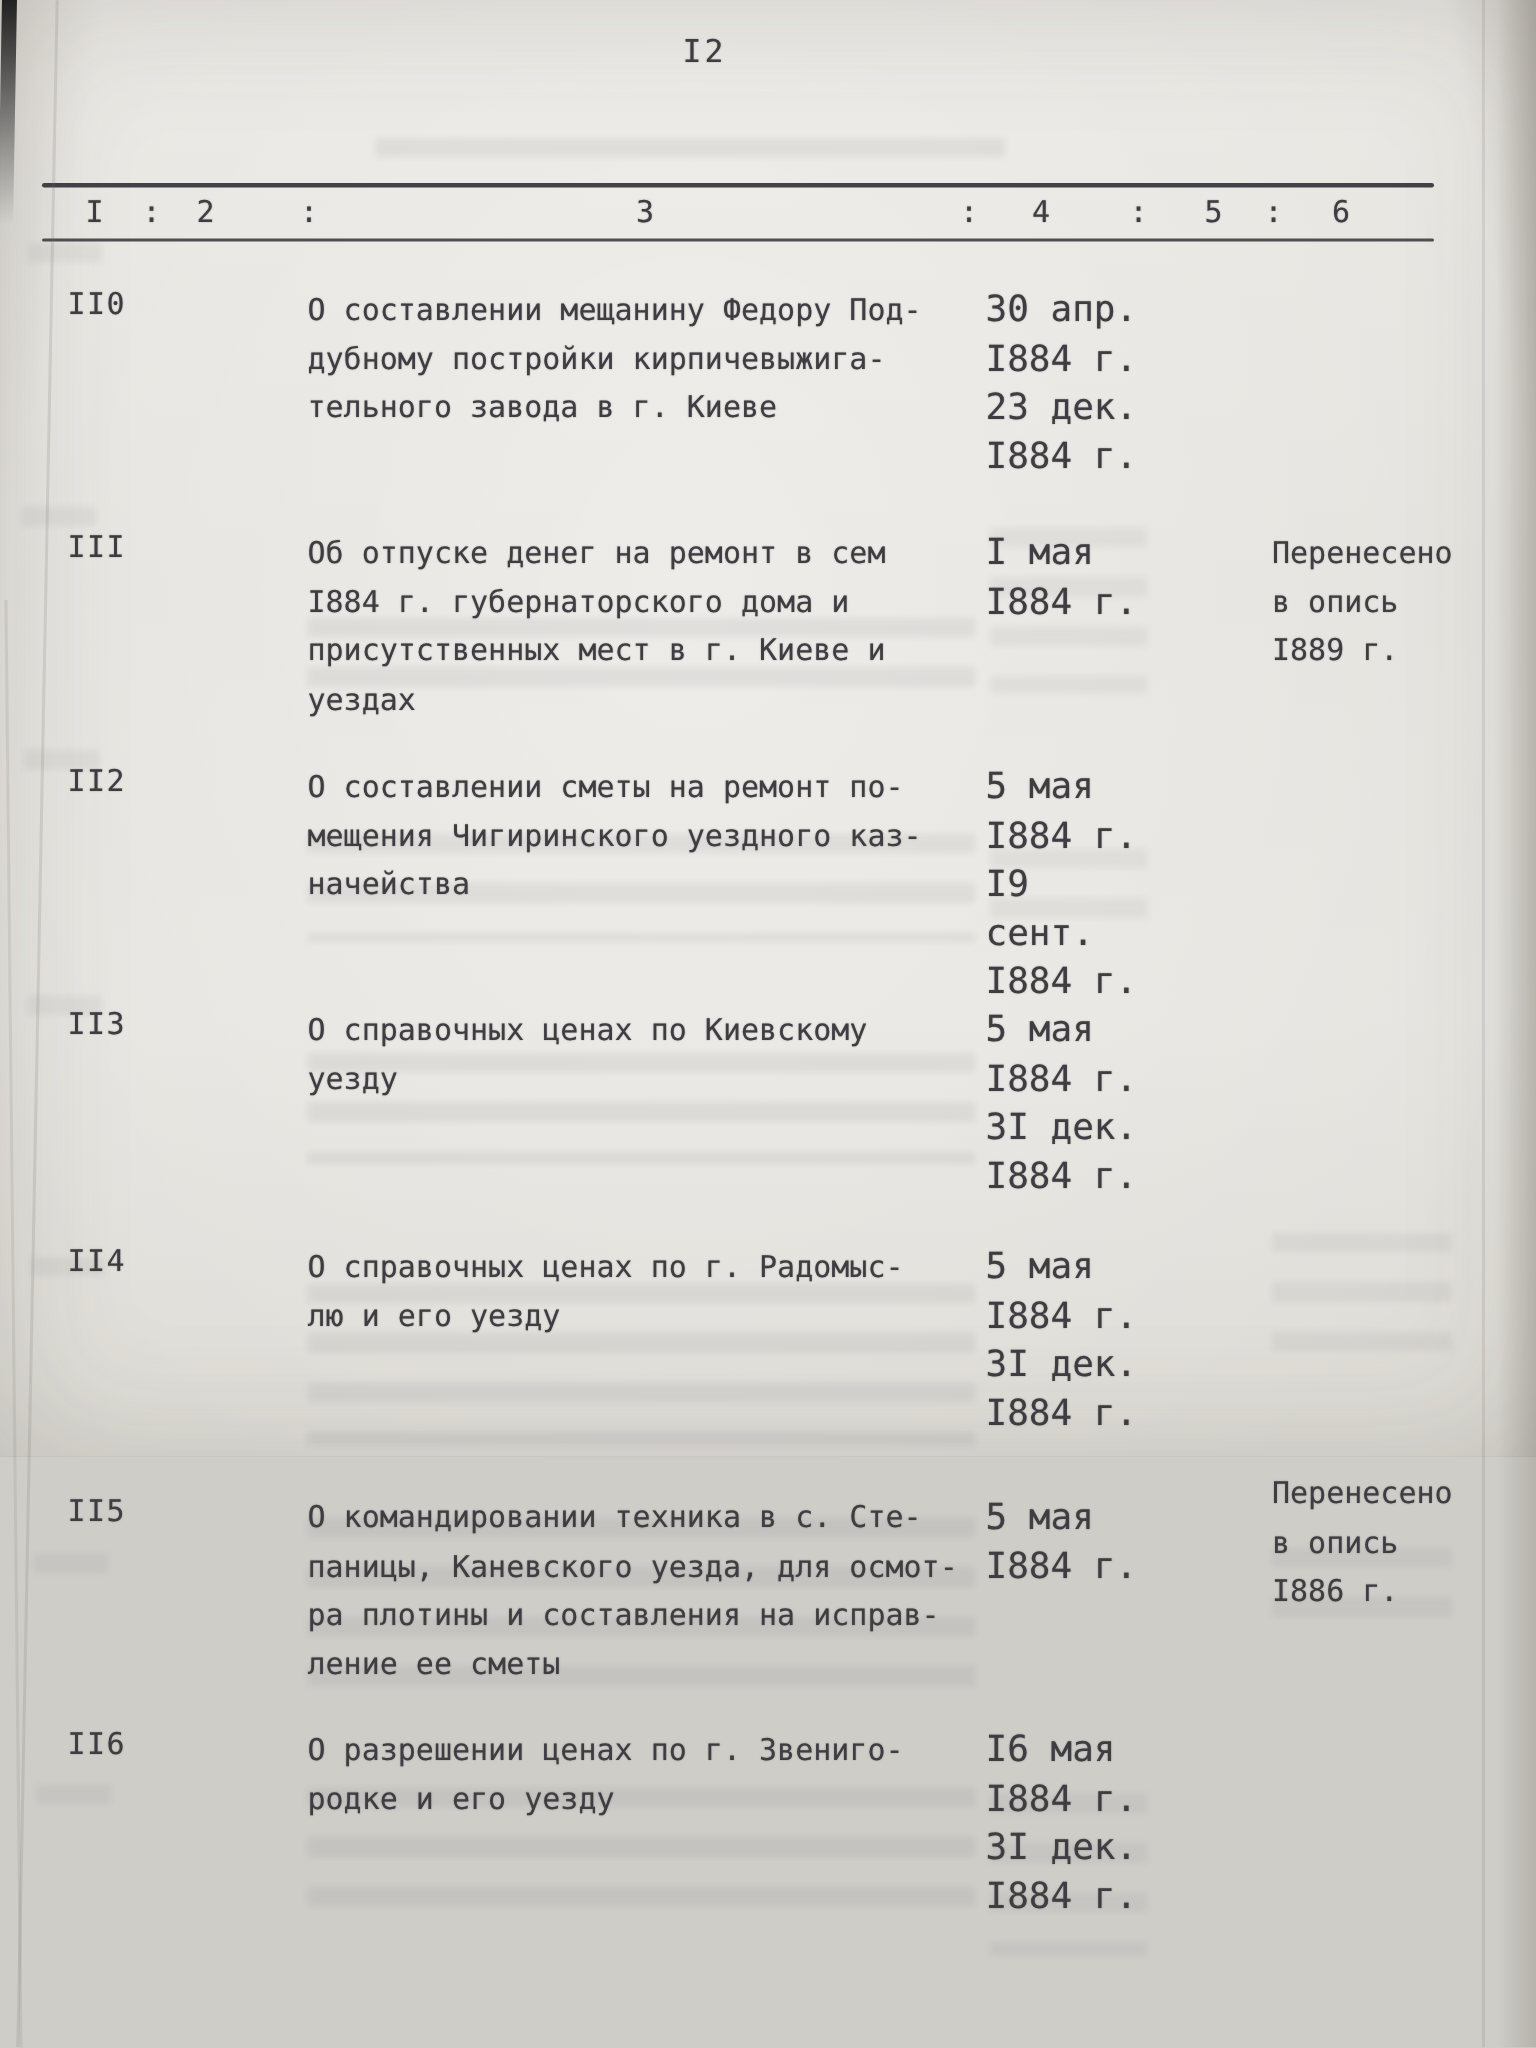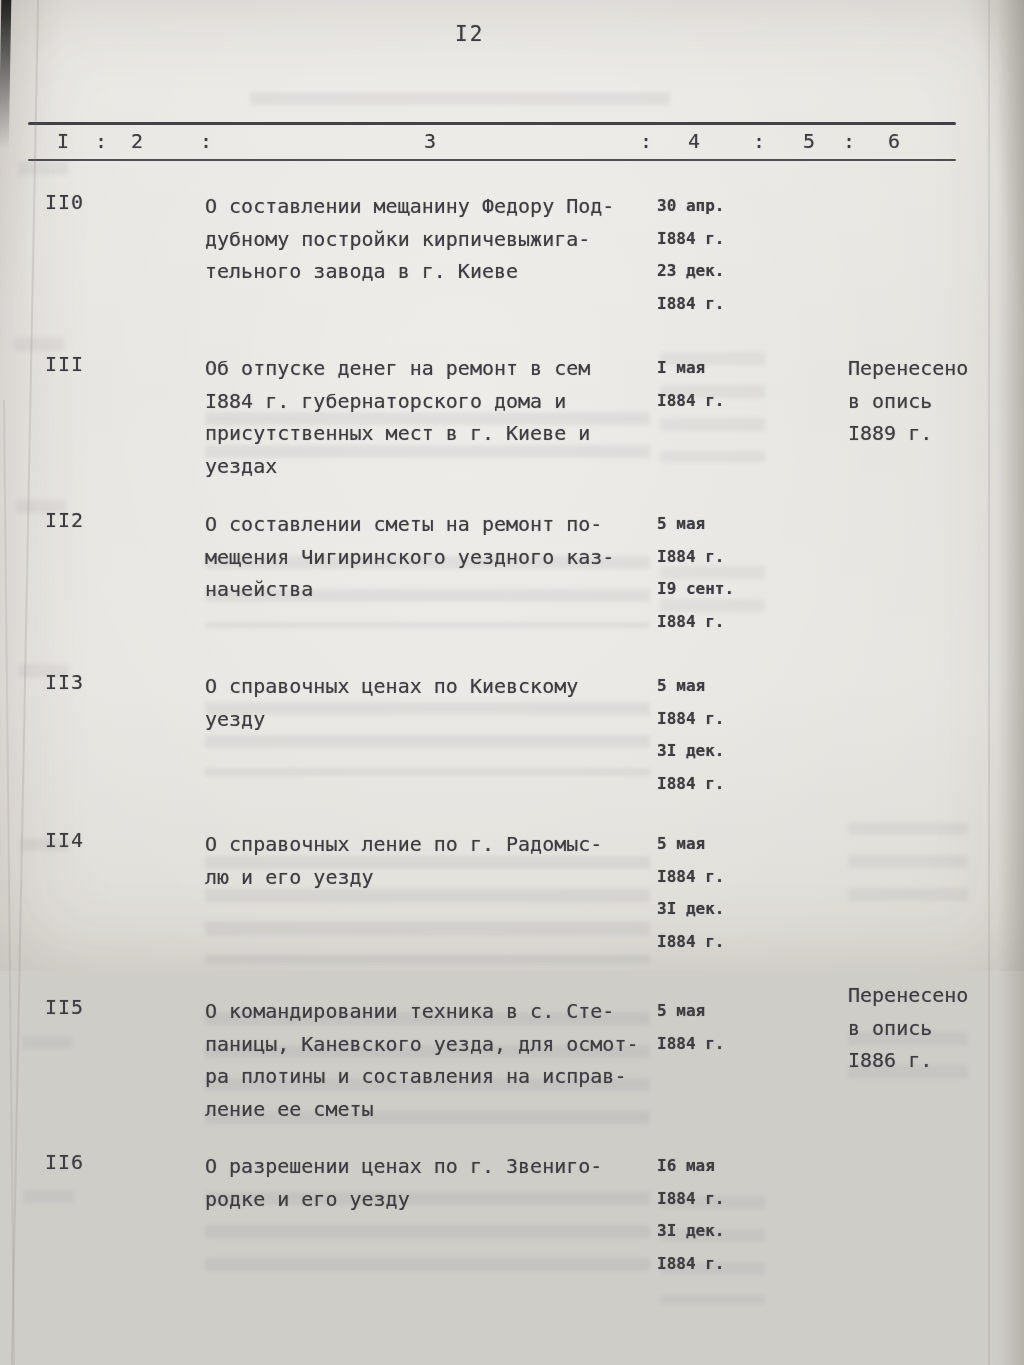--- a/index.html
+++ b/index.html
@@ -86,24 +86,23 @@
     width: 460px;
     font-size: 20px;
     line-height: 32.5px;
     white-space: pre-line;
   }
   .c-dates {
     position: absolute;
     left: 657px;
     top: 0;
     width: 115px;
-    font-size: 16px;
+    font-size: 24px;
     line-height: 32.5px;
     white-space: pre-line;
-    font-weight: bold;
   }
   .c-note {
     position: absolute;
     left: 848px;
     top: 0;
     width: 145px;
     font-size: 20px;
     line-height: 32.5px;
     white-space: pre-line;
   }
@@ -232,21 +231,21 @@
 уезду</div>
     <div class="c-dates ink">5 мая
 I884 г.
 3I дек.
 I884 г.</div>
     <div class="c-note ink"></div>
   </div>
 
   <div class="row" style="top:828px">
     <div class="c-num ink">II4</div>
-    <div class="c-title ink">О справочных ление по г. Радомыс-
+    <div class="c-title ink">О справочных ценах по г. Радомыс-
 лю и его уезду</div>
     <div class="c-dates ink">5 мая
 I884 г.
 3I дек.
 I884 г.</div>
     <div class="c-note ink"></div>
   </div>
 
   <div class="row note-raised" style="top:995px">
     <div class="c-num ink">II5</div>

